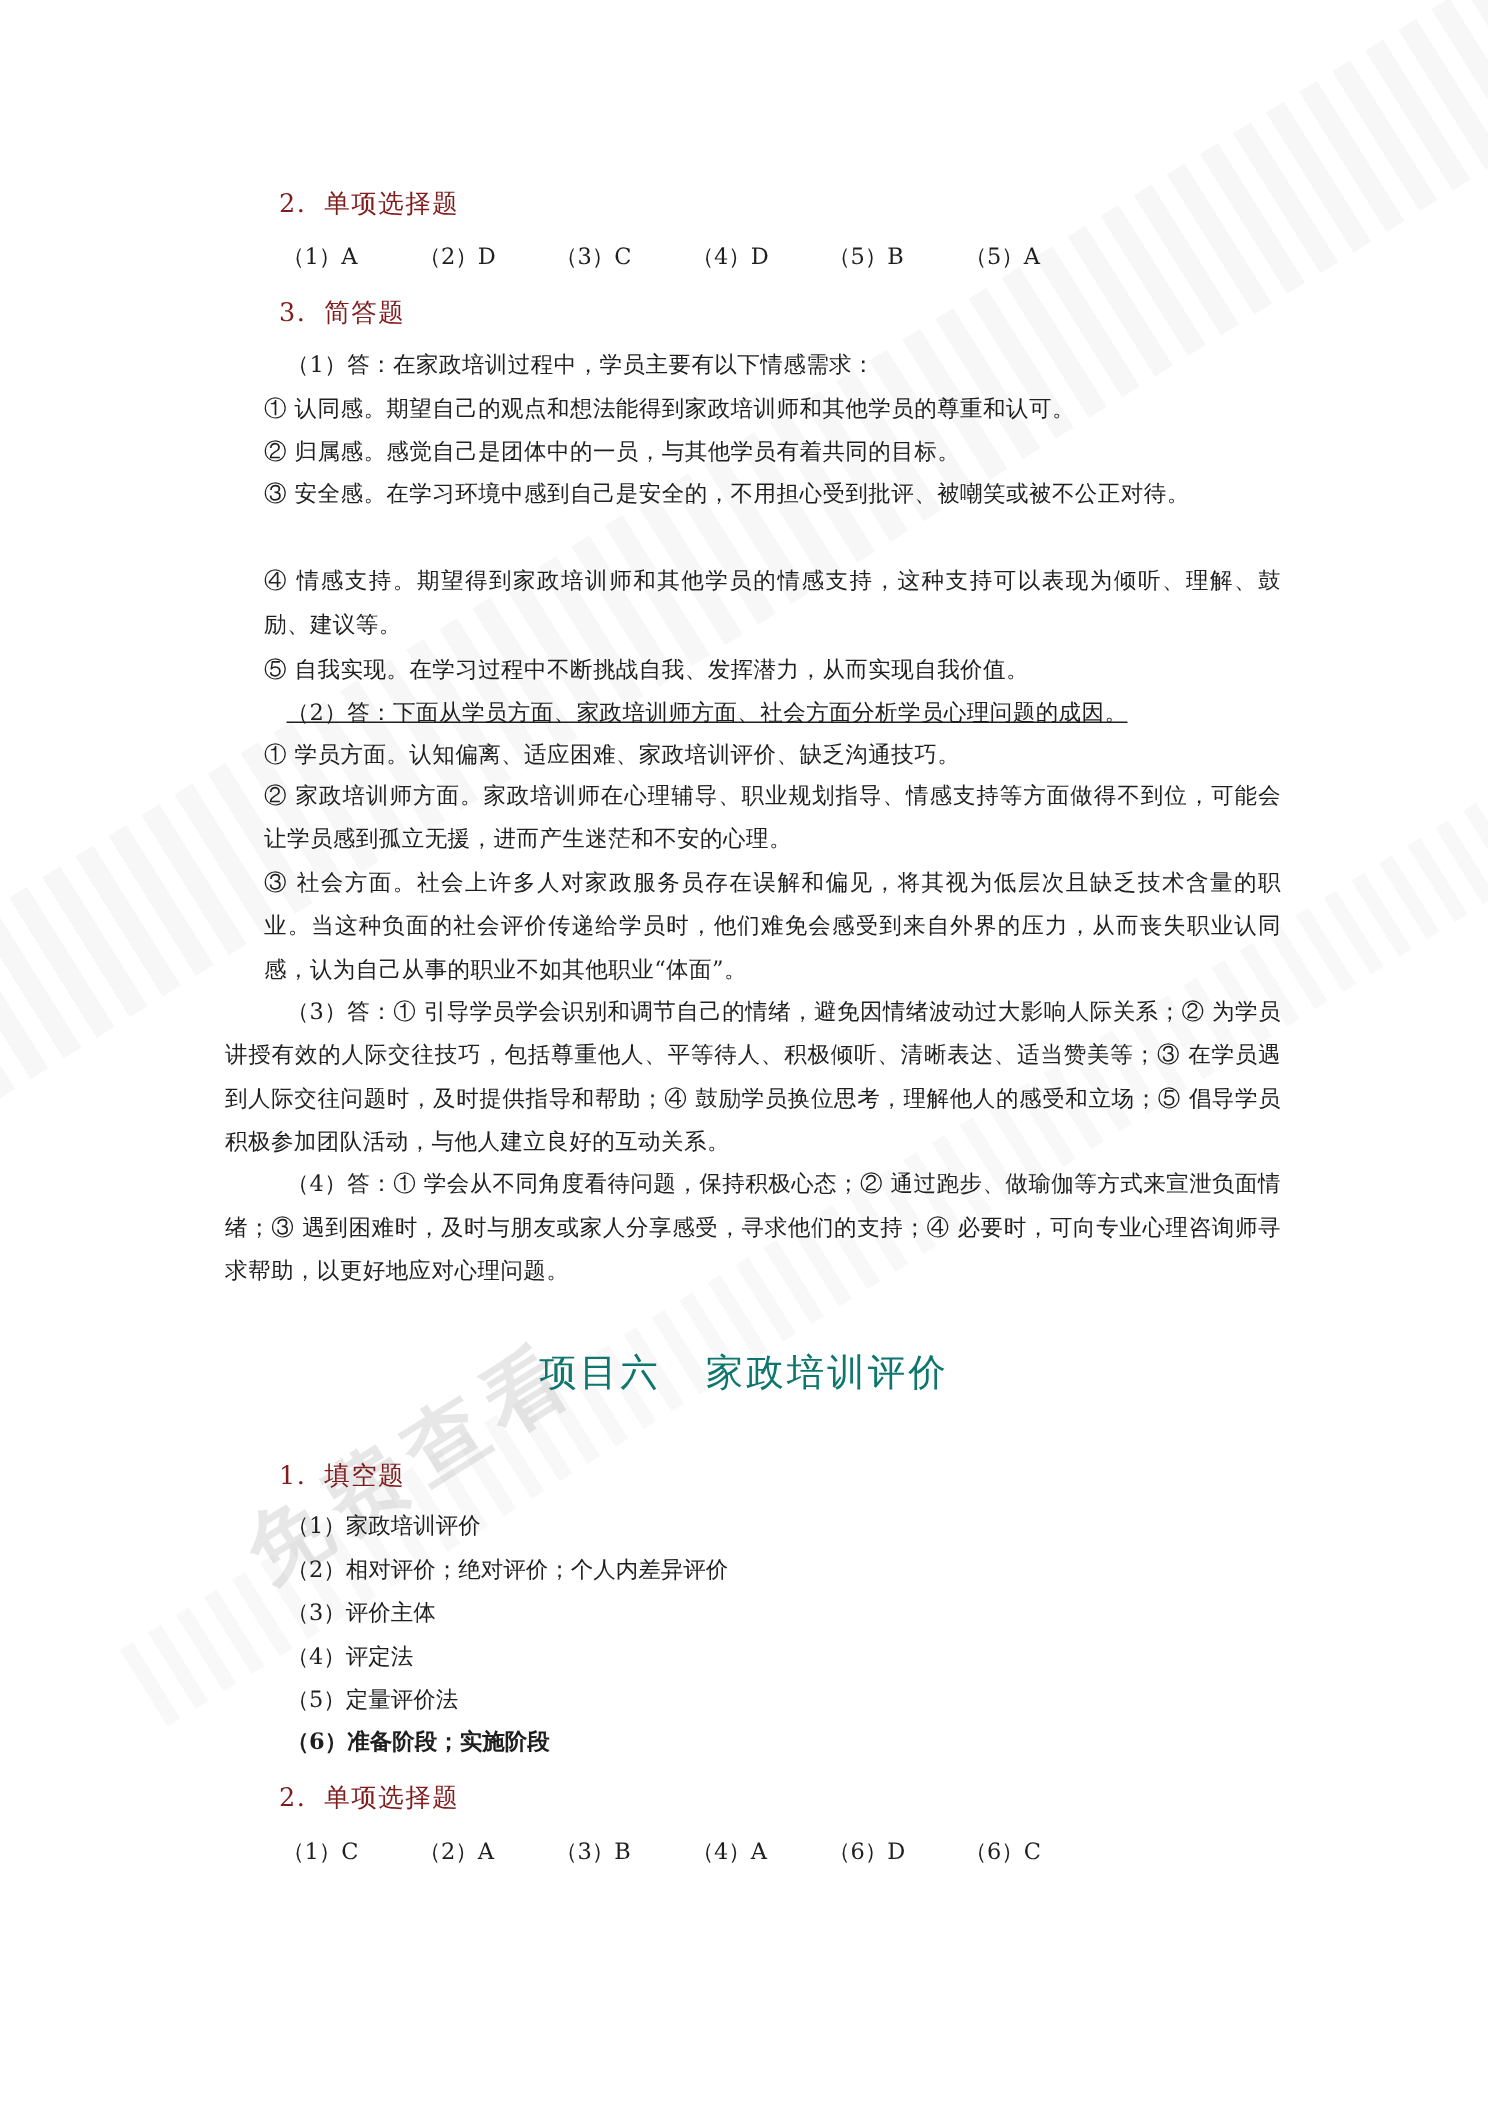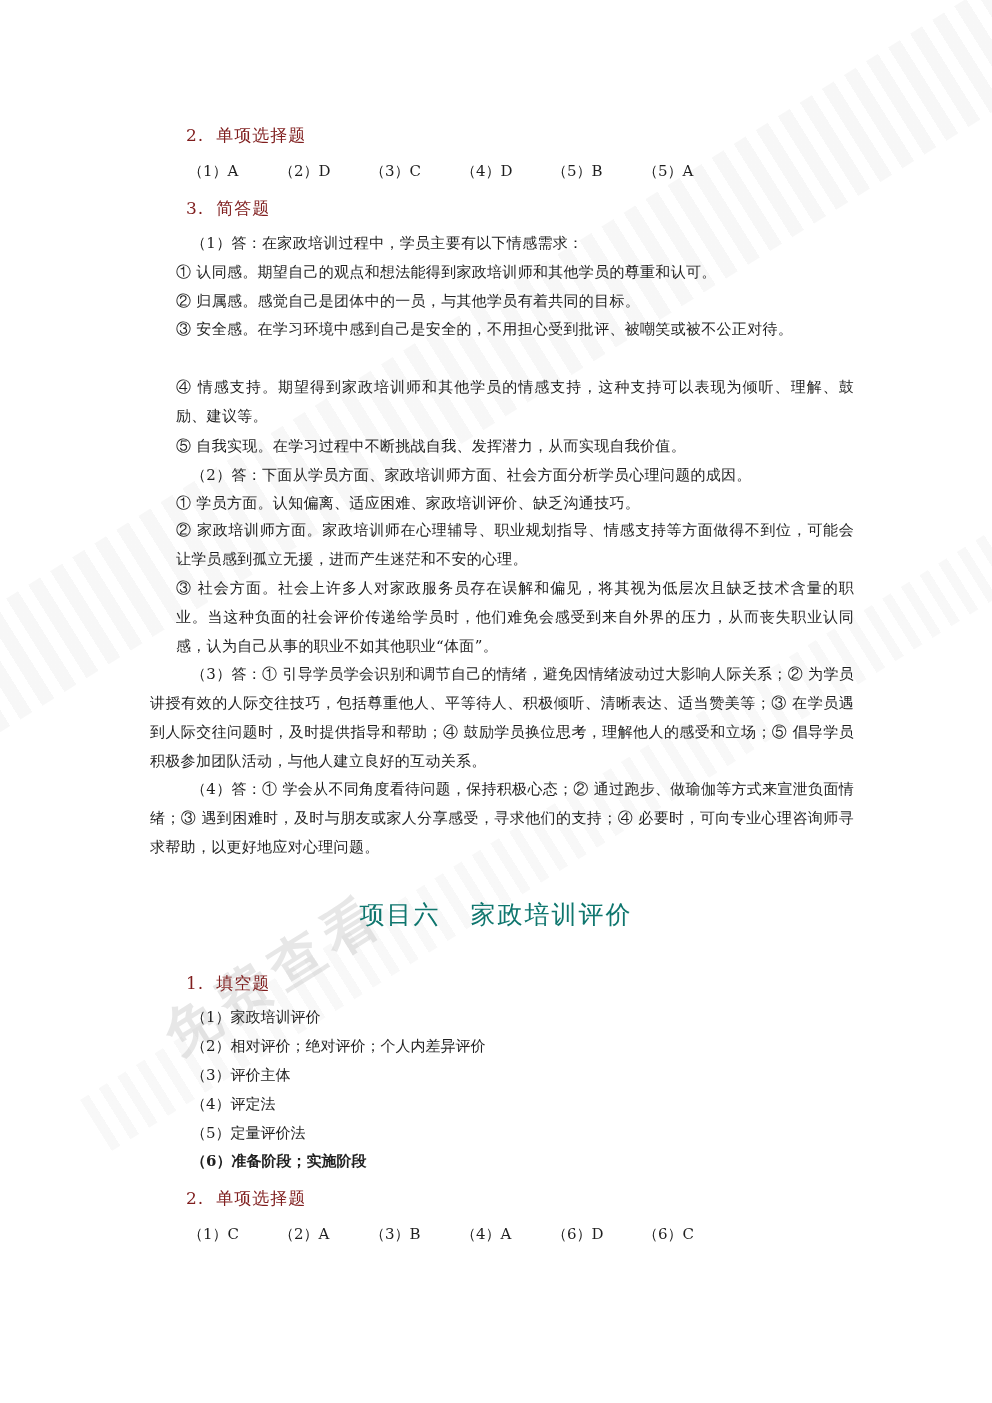--- a/index.html
+++ b/index.html
@@ -54,21 +54,21 @@
     <span class="num">3.</span><span>简答题</span>
   </div>
 
   <div class="line" style="left:191px; top:234px;">（1）答：在家政培训过程中，学员主要有以下情感需求：</div>
   <div class="line" style="left:176px; top:263px;">① 认同感。期望自己的观点和想法能得到家政培训师和其他学员的尊重和认可。</div>
   <div class="line" style="left:176px; top:292px;">② 归属感。感觉自己是团体中的一员，与其他学员有着共同的目标。</div>
   <div class="p" style="top:315px; text-indent:0;"><span>③ 安全感。在学习环境中感到自己是安全的，不用担心受到批评、被嘲笑或被不公正对待。</span></div>
   <div class="p" style="top:373px;"><span>④ 情感支持。期望得到家政培训师和其他学员的情感支持，这种支持可以表现为倾听、理解、鼓励、建议等。</span></div>
   <div class="line" style="left:176px; top:437px;">⑤ 自我实现。在学习过程中不断挑战自我、发挥潜力，从而实现自我价值。</div>
 
-  <div class="line" style="left:191px; top:466px;">（2）答：下面从学员方面、家政培训师方面、社会方面分析学员心理问题的成因。</div>
+  <div class="line" style="left:191px; top:466px;text-decoration:underline;">（2）答：下面从学员方面、家政培训师方面、社会方面分析学员心理问题的成因。</div>
   <div class="line" style="left:176px; top:494px;">① 学员方面。认知偏离、适应困难、家政培训评价、缺乏沟通技巧。</div>
   <div class="p" style="top:516px;"><span>② 家政培训师方面。家政培训师在心理辅导、职业规划指导、情感支持等方面做得不到位，可能会让学员感到孤立无援，进而产生迷茫和不安的心理。</span></div>
   <div class="p" style="top:574px;"><span>③ 社会方面。社会上许多人对家政服务员存在误解和偏见，将其视为低层次且缺乏技术含量的职业。当这种负面的社会评价传递给学员时，他们难免会感受到来自外界的压力，从而丧失职业认同感，认为自己从事的职业不如其他职业“体面”。</span></div>
 
   <div class="p" style="top:660px; left:150px; width:704px; text-indent:41px;"><span>（3）答：① 引导学员学会识别和调节自己的情绪，避免因情绪波动过大影响人际关系；② 为学员讲授有效的人际交往技巧，包括尊重他人、平等待人、积极倾听、清晰表达、适当赞美等；③ 在学员遇到人际交往问题时，及时提供指导和帮助；④ 鼓励学员换位思考，理解他人的感受和立场；⑤ 倡导学员积极参加团队活动，与他人建立良好的互动关系。</span></div>
   <div class="p" style="top:775px; left:150px; width:704px; text-indent:41px;"><span>（4）答：① 学会从不同角度看待问题，保持积极心态；② 通过跑步、做瑜伽等方式来宣泄负面情绪；③ 遇到困难时，及时与朋友或家人分享感受，寻求他们的支持；④ 必要时，可向专业心理咨询师寻求帮助，以更好地应对心理问题。</span></div>
 
   <div class="title">
     <span>项目六</span><span class="gap"></span><span>家政培训评价</span>
   </div>

